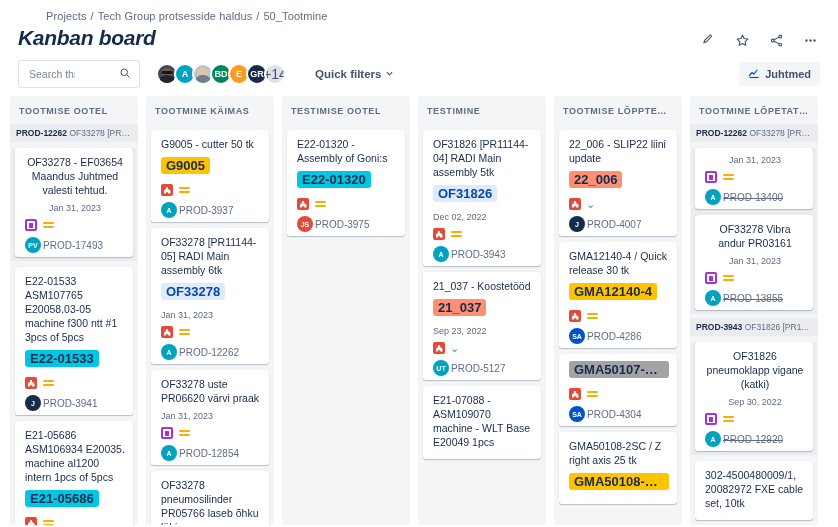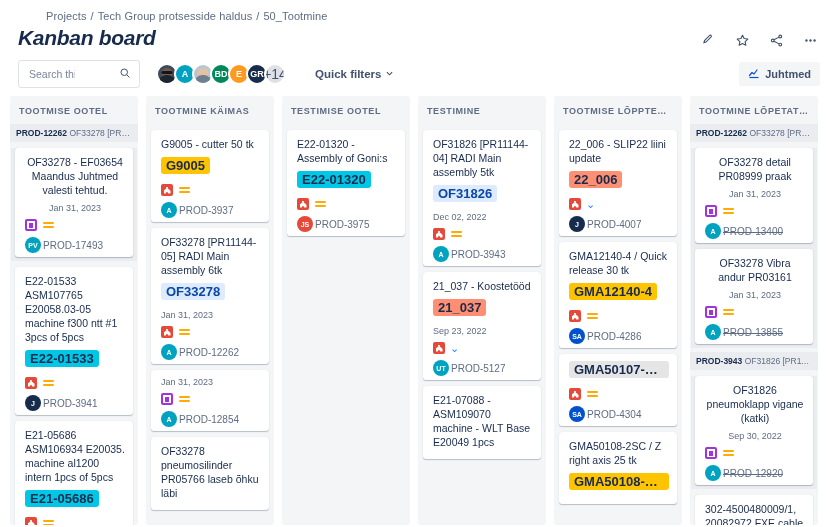--- a/index.html
+++ b/index.html
@@ -383,20 +383,21 @@
             </span>
             <span class="prio medium">
               <i></i>
               <i></i>
             </span>
           </div><div class="card-footer">
             <span class="card-avatar" style="background:#00a3bf">A</span>
             <span class="card-key">PROD-12262</span>
           </div></div>
         <div class="card">
+          <div class="card-title">OF33278 uste PR06620 värvi praak</div>
           <div class="card-date">Jan 31, 2023</div>
           <div class="card-meta">
             <span class="type-icon story">
               <span class="g"></span>
             </span>
             <span class="prio medium">
               <i></i>
               <i></i>
             </span>
           </div>
@@ -473,42 +474,41 @@
               <span class="g"></span>
             </span>
             <span class="prio medium">
               <i></i>
               <i></i>
             </span>
           </div><div class="card-footer">
             <span class="card-avatar" style="background:#0052cc">SA</span>
             <span class="card-key">PROD-4286</span>
           </div></div>
-        <div class="card"><div class="epic-chip" style="background:#e5e5e5;color:#172b4d">GMA50107-3SC</div><div class="card-meta">
+        <div class="card"><div class="epic-chip" style="background:#a3a3a3;color:#172b4d">GMA50107-3SC</div><div class="card-meta">
             <span class="type-icon bug">
               <span class="g"></span>
             </span>
             <span class="prio medium">
               <i></i>
               <i></i>
             </span>
           </div><div class="card-footer">
             <span class="card-avatar" style="background:#0052cc">SA</span>
             <span class="card-key">PROD-4304</span>
           </div></div>
         <div class="card"><div class="card-title">GMA50108-2SC / Z right axis 25 tk</div><div class="epic-chip" style="background:#ffc400;color:#172b4d">GMA50108-2SC</div></div>
       </div>
     </div>
     <div class="column">
       <div class="col-header">TOOTMINE LÕPETATUD</div>
       <div class="col-body">
         <div class="swimlane"><b>PROD-12262</b> OF33278 [PR1114...</div>
         <div class="swimlane-wrap">
           <div class="card">
-            <div class="card-title">OF33278 detail PR08999 praak</div>
             <div class="card-date">Jan 31, 2023</div>
             <div class="card-meta">
               <span class="type-icon story">
                 <span class="g"></span>
               </span>
               <span class="prio medium">
                 <i></i>
                 <i></i>
               </span>
             </div>

